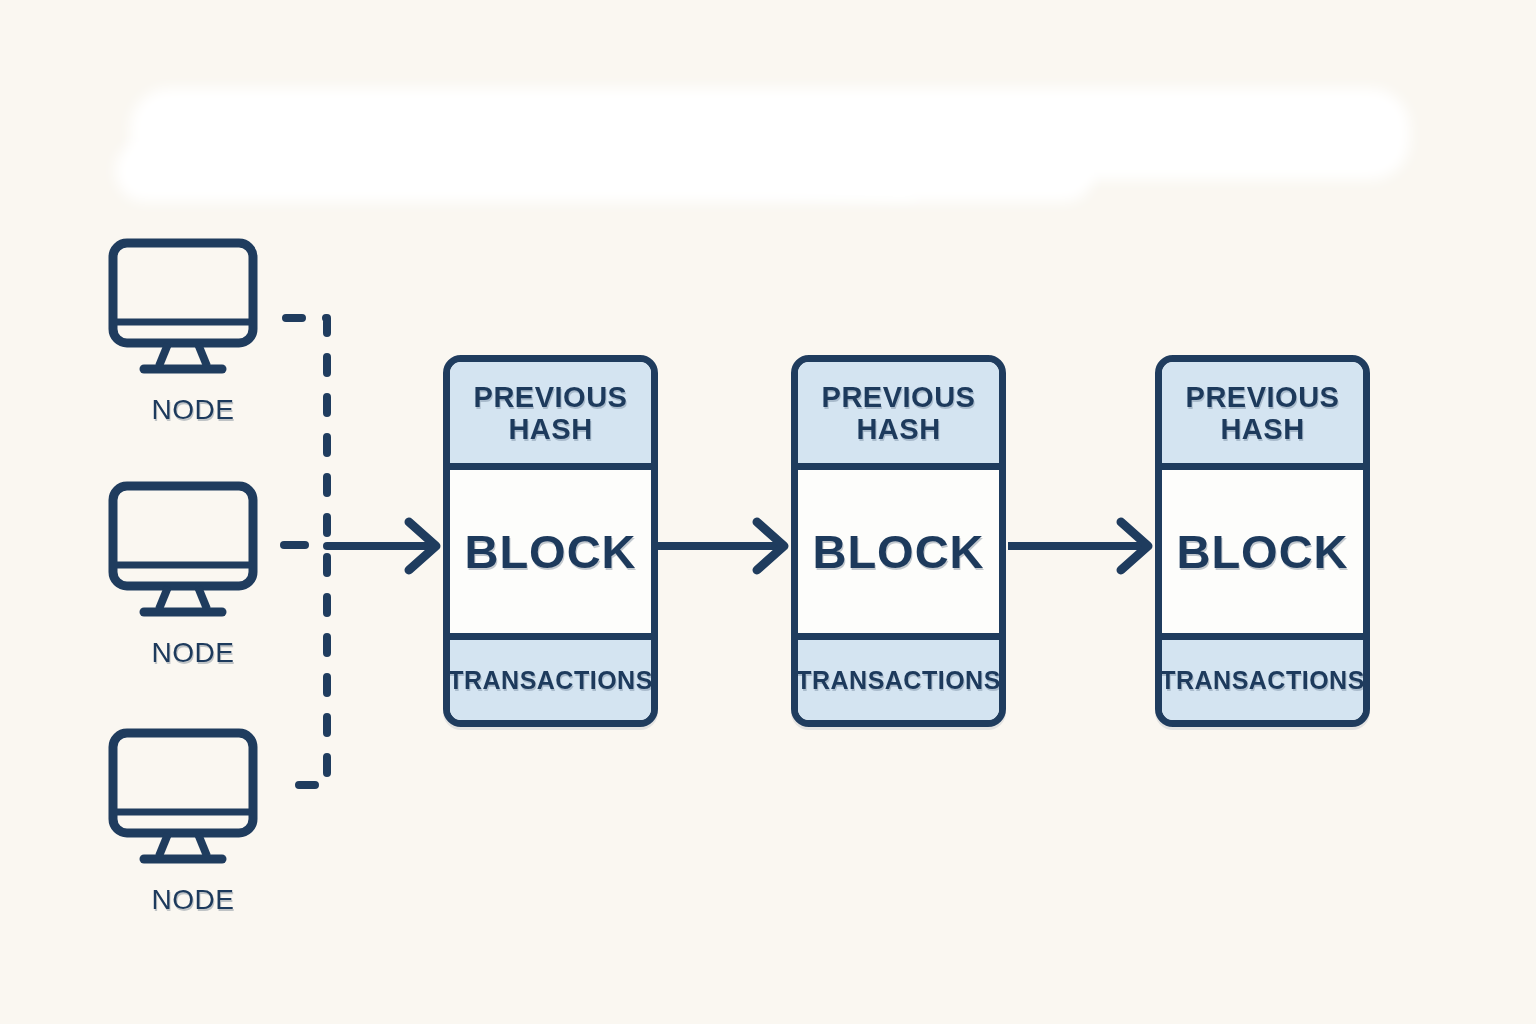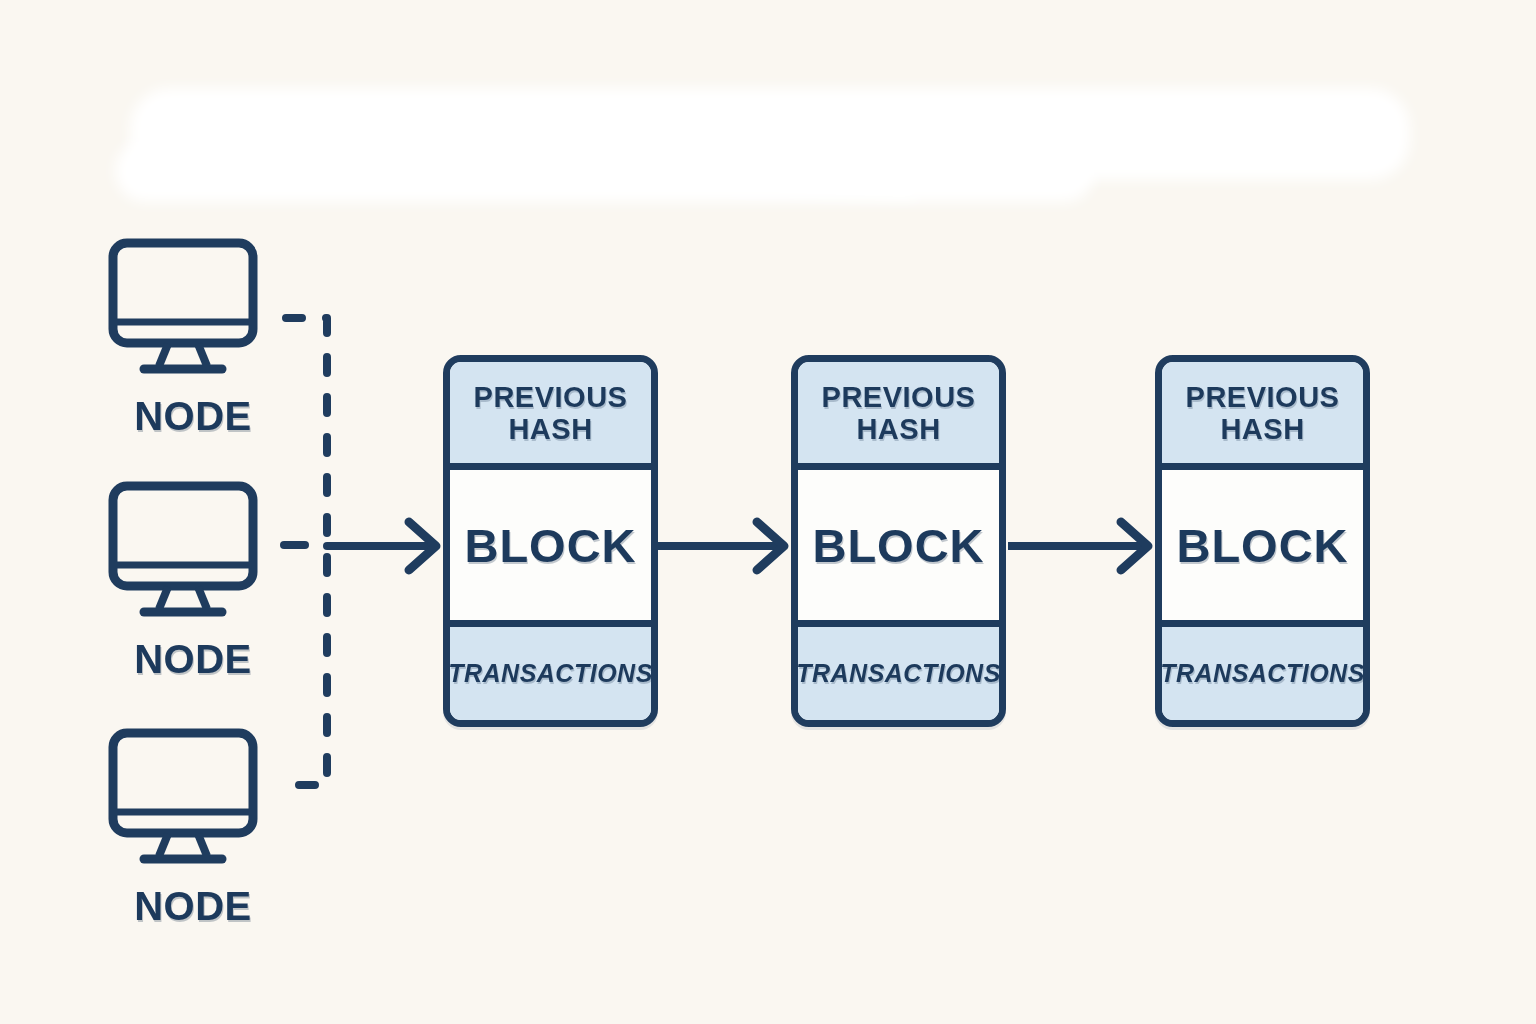--- a/index.html
+++ b/index.html
@@ -40,22 +40,22 @@
     width: 176px;
     display: flex;
     flex-direction: column;
     align-items: center;
   }
   .node-1 { left: 95px; top: 238px; }
   .node-2 { left: 95px; top: 481px; }
   .node-3 { left: 95px; top: 728px; }
   .node-label {
     margin-top: 16px;
-    font-size: 40px;
-    font-weight: bold;
+    font-size: 28px;
+    font-weight: normal;
     color: #1d3a5c;
     letter-spacing: 0.5px;
     text-shadow: 1px 2px 0 rgba(19, 42, 72, 0.25);
     margin-left: 20px;
   }
 
   
   .block {
     position: absolute;
     top: 355px;
@@ -97,33 +97,32 @@
     align-items: center;
     justify-content: center;
     font-size: 47px;
     font-weight: bold;
     color: #1d3a5c;
     letter-spacing: 1px;
     text-shadow: 1px 2px 0 rgba(19, 42, 72, 0.25);
   }
   .block-footer {
     box-sizing: border-box;
-    height: 100px;
+    height: 87px;
     background: #d4e4f1;
     border-top: 7px solid #1f3c5e;
     display: flex;
     align-items: center;
     justify-content: center;
     text-align: center;
     font-size: 25px;
     font-weight: bold;
     color: #1d3a5c;
     letter-spacing: 0.5px;
     text-shadow: 1px 2px 0 rgba(19, 42, 72, 0.22);
-    font-style: italic;
   }
 </style>
 </head>
 <body>
 
 <div class="canvas">
 
   <div class="smudge smudge-a"></div>
   <div class="smudge smudge-b"></div>
   <div class="smudge smudge-c"></div>

